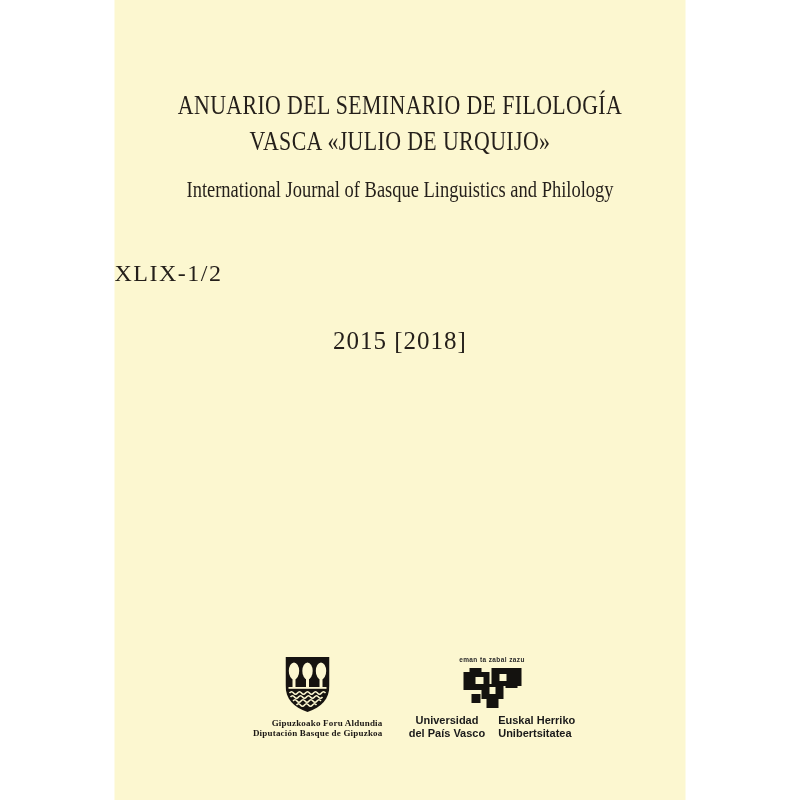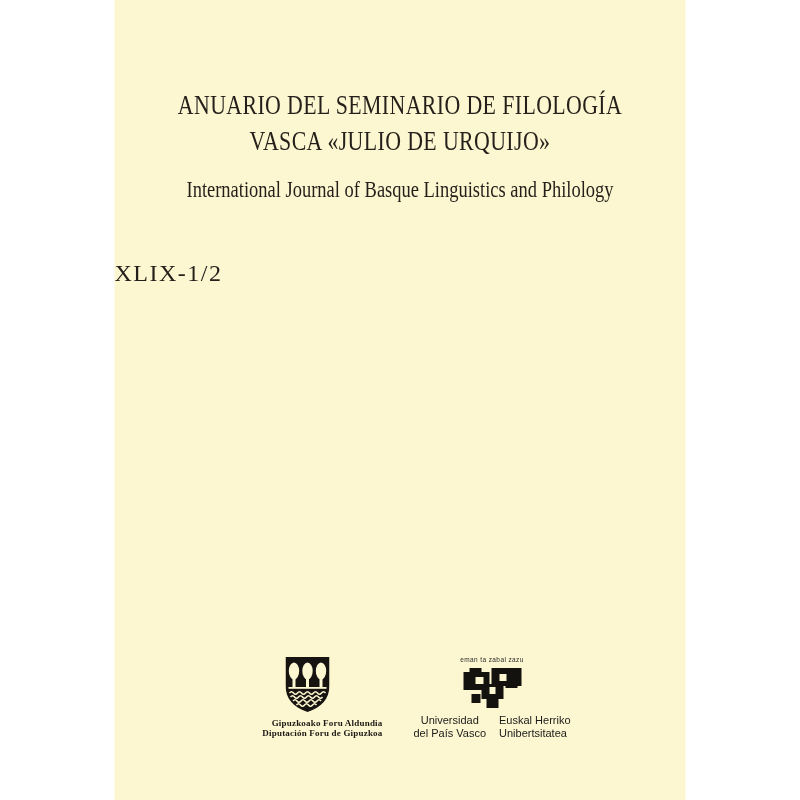--- a/index.html
+++ b/index.html
@@ -78,20 +78,21 @@
     line-height: 10px;
     font-weight: bold;
     color: #1c1815;
     letter-spacing: 0.2px;
   }
 
   
   .upv-block {
     position: absolute; top: 656px; left: 293px; width: 169px;
     text-align: center;
+    font-weight: bold;
   }
   .upv-motto {
     font-size: 6.5px;
     line-height: 8px;
     letter-spacing: 0.4px;
     color: #2a2a2a;
   }
   .upv-block svg { display: block; margin: 2px auto 0 auto; }
   .upv-names {
     margin-top: 4px;
@@ -114,20 +115,21 @@
 
     <div class="title-block serif">
       <div class="title-line">ANUARIO DEL SEMINARIO DE FILOLOGÍA</div>
       <div class="title-line">VASCA «JULIO DE URQUIJO»</div>
     </div>
 
     <div class="subtitle serif">International Journal of Basque Linguistics and Philology</div>
 
     <div class="volume serif">XLIX-1/2</div>
 
+    <div class="year serif">2015 [2018]</div>
 
     <div class="gip-block">
       <svg width="44" height="55" viewBox="0 0 44 55" aria-hidden="true">
         <path d="M0,0 H44 V28 C44,42 36,50 22,55 C8,50 0,42 0,28 Z" fill="#161310"></path>
         <g fill="#fcf7d0">
           <ellipse cx="8.5" cy="14" rx="5.2" ry="8.6"></ellipse>
           <rect x="7" y="21" width="3" height="9"></rect>
           <ellipse cx="22" cy="14" rx="5.2" ry="8.6"></ellipse>
           <rect x="20.5" y="21" width="3" height="9"></rect>
           <ellipse cx="35.5" cy="14" rx="5.2" ry="8.6"></ellipse>
@@ -136,21 +138,21 @@
         </g>
         <g fill="none" stroke="#fcf7d0" stroke-width="1.5">
           <path d="M4,36 q2,-2.6 4,0 t4,0 t4,0 t4,0 t4,0 t4,0 t4,0 t4,0 t4,0"></path>
           <path d="M5,40 q2,-2.6 4,0 t4,0 t4,0 t4,0 t4,0 t4,0 t4,0 t4,0"></path>
           <path d="M7.5,44 q2,-2.6 4,0 t4,0 t4,0 t4,0 t4,0 t4,0 t4,0"></path>
           <path d="M11,48 q2,-2.6 4,0 t4,0 t4,0 t4,0 t4,0"></path>
         </g>
       </svg>
       <div class="gip-text serif">
         <div>Gipuzkoako Foru Aldundia</div>
-        <div>Diputación Foru de Gipuzkoa</div>
+        <div>Diputación Basque de Gipuzkoa</div>
       </div>
     </div>
 
     <div class="upv-block">
       <div class="upv-motto sans">eman ta zabal zazu</div>
       <svg width="62" height="44" viewBox="0 0 62 44" aria-hidden="true">
         <g fill="#14120f">
           <rect x="8" y="2" width="12" height="6"></rect>
           <rect x="2" y="6" width="26" height="18"></rect>
           <rect x="30" y="2" width="30" height="18"></rect>

